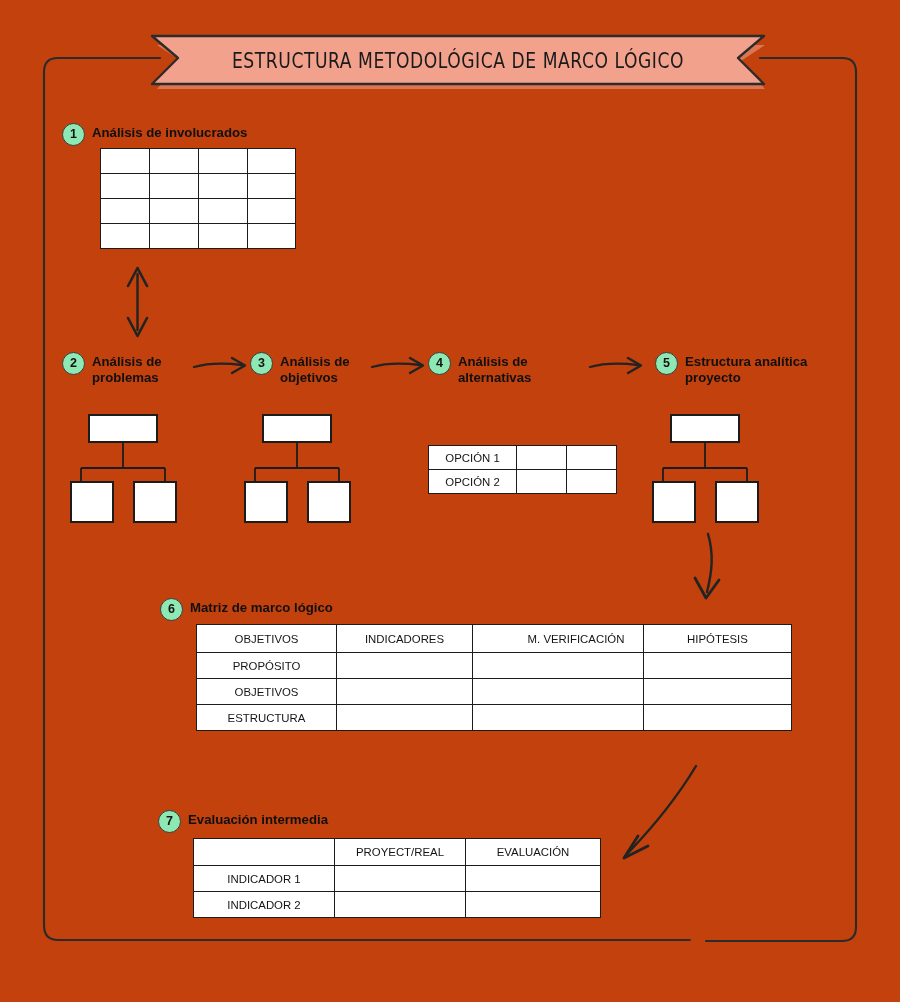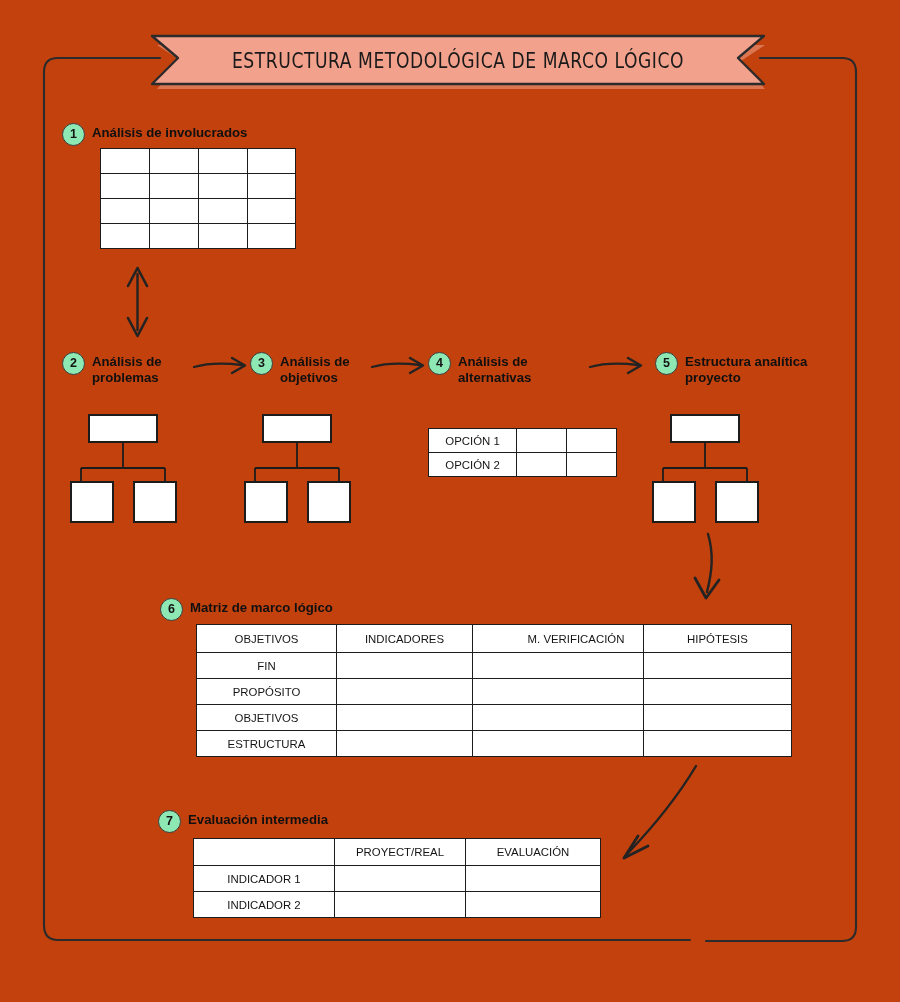--- a/index.html
+++ b/index.html
@@ -227,21 +227,21 @@
       <path d="M40,6 L53,13.5 L40,21" stroke="#232323" stroke-width="2.4" fill="none" stroke-linecap="round" stroke-linejoin="round"></path>
     </svg>
   </div>
 
   <div class="step" style="left:428px; top:352px;">
     <div class="badge">4</div>
     <div class="step-label">Análisis de
 alternativas</div>
   </div>
 
-  <table class="tbl" style="left:428px; top:428px; width:185px;">
+  <table class="tbl" style="left:428px; top:445px; width:185px;">
     <tbody>
       <tr>
         <td style="width:87px; height:23px;">OPCIÓN 1</td>
         <td style="width:49px;"></td>
         <td style="width:49px;"></td>
       </tr>
       <tr>
         <td style="height:23px;">OPCIÓN 2</td>
         <td></td>
         <td></td>
@@ -288,26 +288,20 @@
 
   <table class="tbl" style="left:196px; top:624px; width:555px;">
     <tbody>
       <tr>
         <td style="width:139px; height:27px;">OBJETIVOS</td>
         <td style="width:135px;">INDICADORES</td>
         <td style="width:134px;padding-left:36px;">M. VERIFICACIÓN</td>
         <td style="width:147px;">HIPÓTESIS</td>
       </tr>
       <tr>
-        <td style="height:25px;">FIN</td>
-        <td></td>
-        <td></td>
-        <td></td>
-      </tr>
-      <tr>
         <td style="height:25px;">PROPÓSITO</td>
         <td></td>
         <td></td>
         <td></td>
       </tr>
       <tr>
         <td style="height:25px;">OBJETIVOS</td>
         <td></td>
         <td></td>
         <td></td>

